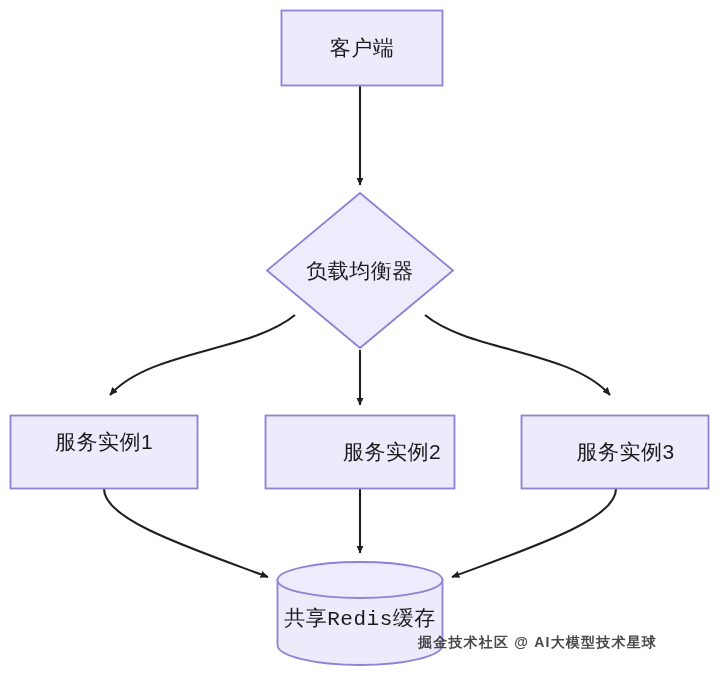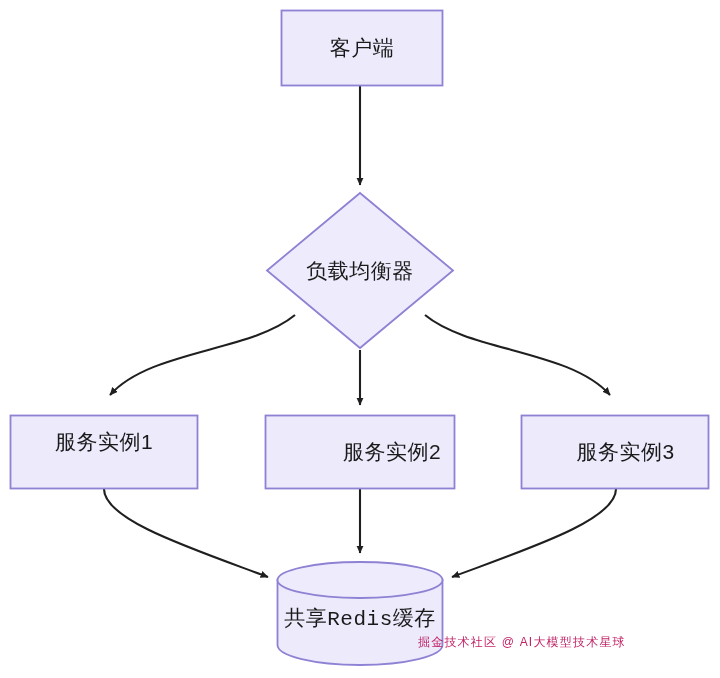--- a/index.html
+++ b/index.html
@@ -34,25 +34,26 @@
     font-size: 21px;
     line-height: 1.1;
     letter-spacing: 0.5px;
     white-space: nowrap;
     pointer-events: none;
   }
   .watermark {
     position: absolute;
     left: 418px;
     top: 634px;
-    font-size: 12px;
-    color: #be185d;
+    font-size: 14px;
+    color: #404040;
     letter-spacing: 1.2px;
     white-space: nowrap;
     opacity: 0.95;
+    font-weight: bold;
   }
 </style>
 </head>
 <body>
 
 <div id="canvas">
 
   <svg class="layer" viewBox="0 0 720 678">
     <defs>
       <marker id="arrowhead" markerWidth="9" markerHeight="9" refX="7.4" refY="3.6" orient="auto" markerUnits="userSpaceOnUse">

